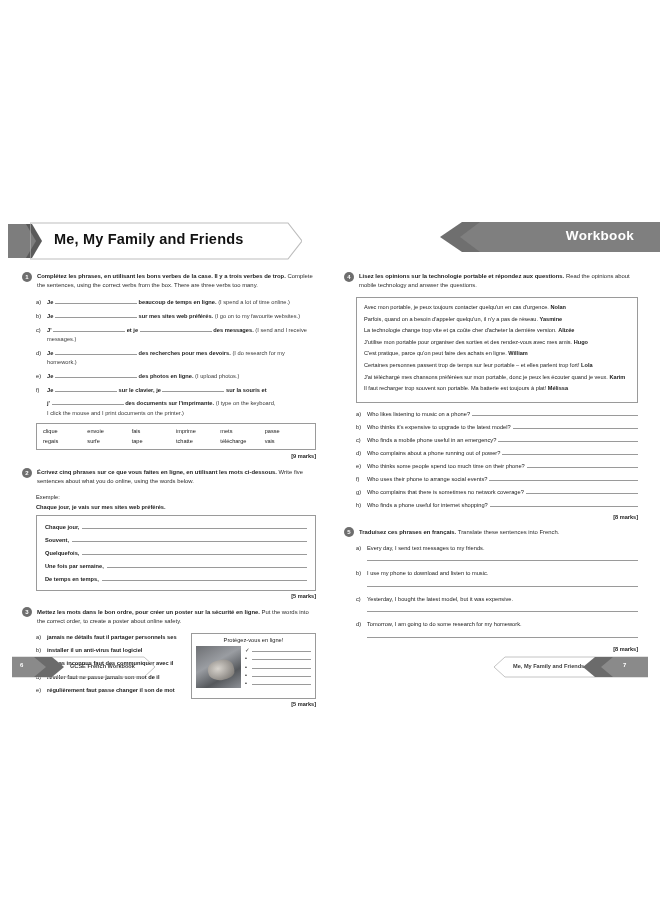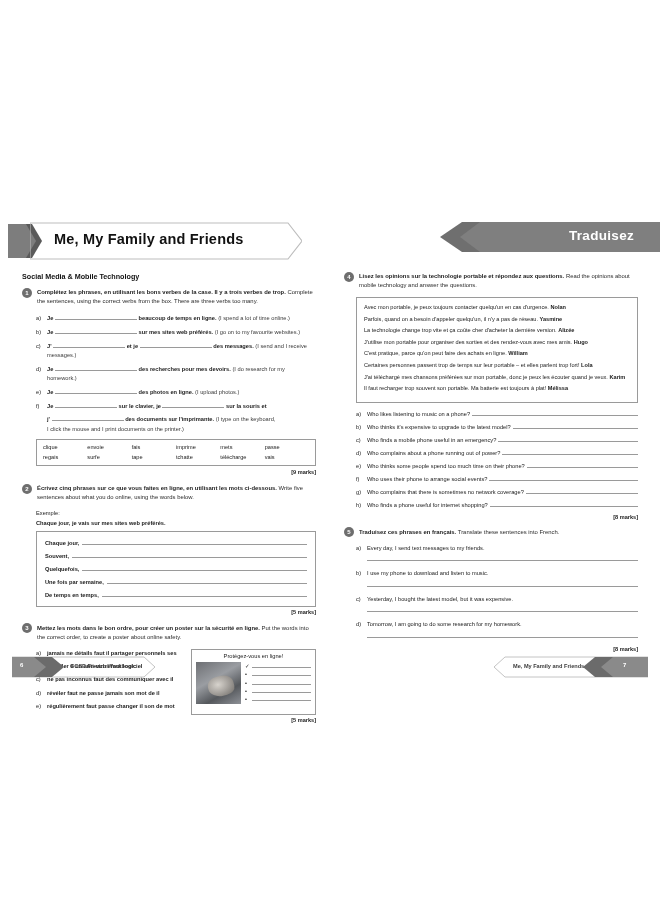--- a/index.html
+++ b/index.html
@@ -324,21 +324,20 @@
         <svg class="chapter-arrow" viewBox="0 0 34 38">
           <polygon points="0,2 24,2 34,19 24,36 0,36" fill="#5a5a5a"></polygon>
           <polygon points="0,2 18,2 28,19 18,36 0,36" fill="#7d7d7d"></polygon>
         </svg>
         <svg class="chapter-shape" viewBox="0 0 272 38" preserveAspectRatio="none">
           <polygon points="0,1 258,1 272,19 258,37 0,37" fill="none" stroke="#bdbdbd" stroke-width="1.1"></polygon>
         </svg>
         <div class="chapter-title">Me, My Family and Friends</div>
       </div>
 
-      <div class="topic-heading">Social Media &amp; Mobile Technology</div>
 
       <div class="q">
         <div class="q-num">1</div>
         <div class="q-text">
           <b>Complétez les phrases, en utilisant les bons verbes de la case. Il y a trois verbes de trop.</b>
           <span class="en">Complete the sentences, using the correct verbs from the box. There are three verbs too many.</span>
         </div>
       </div>
 
       <div class="items">
@@ -530,21 +529,21 @@
       <div class="marks">[5 marks]</div>
     </div>
 
     <div class="col col-right">
 
       <div class="wb-banner">
         <svg class="wb-shape" viewBox="0 0 220 30" preserveAspectRatio="none">
           <polygon points="220,0 22,0 0,15 22,30 220,30" fill="#6f6f6f"></polygon>
           <polygon points="220,0 40,0 20,15 40,30 220,30" fill="#7f7f7f"></polygon>
         </svg>
-        <div class="wb-title">Traduisez</div>
+        <div class="wb-title">Workbook</div>
       </div>
 
       <div class="q">
         <div class="q-num">4</div>
         <div class="q-text">
           <b>Lisez les opinions sur la technologie portable et répondez aux questions.</b>
           <span class="en">Read the opinions about mobile technology and answer the questions.</span>
         </div>
       </div>
 

